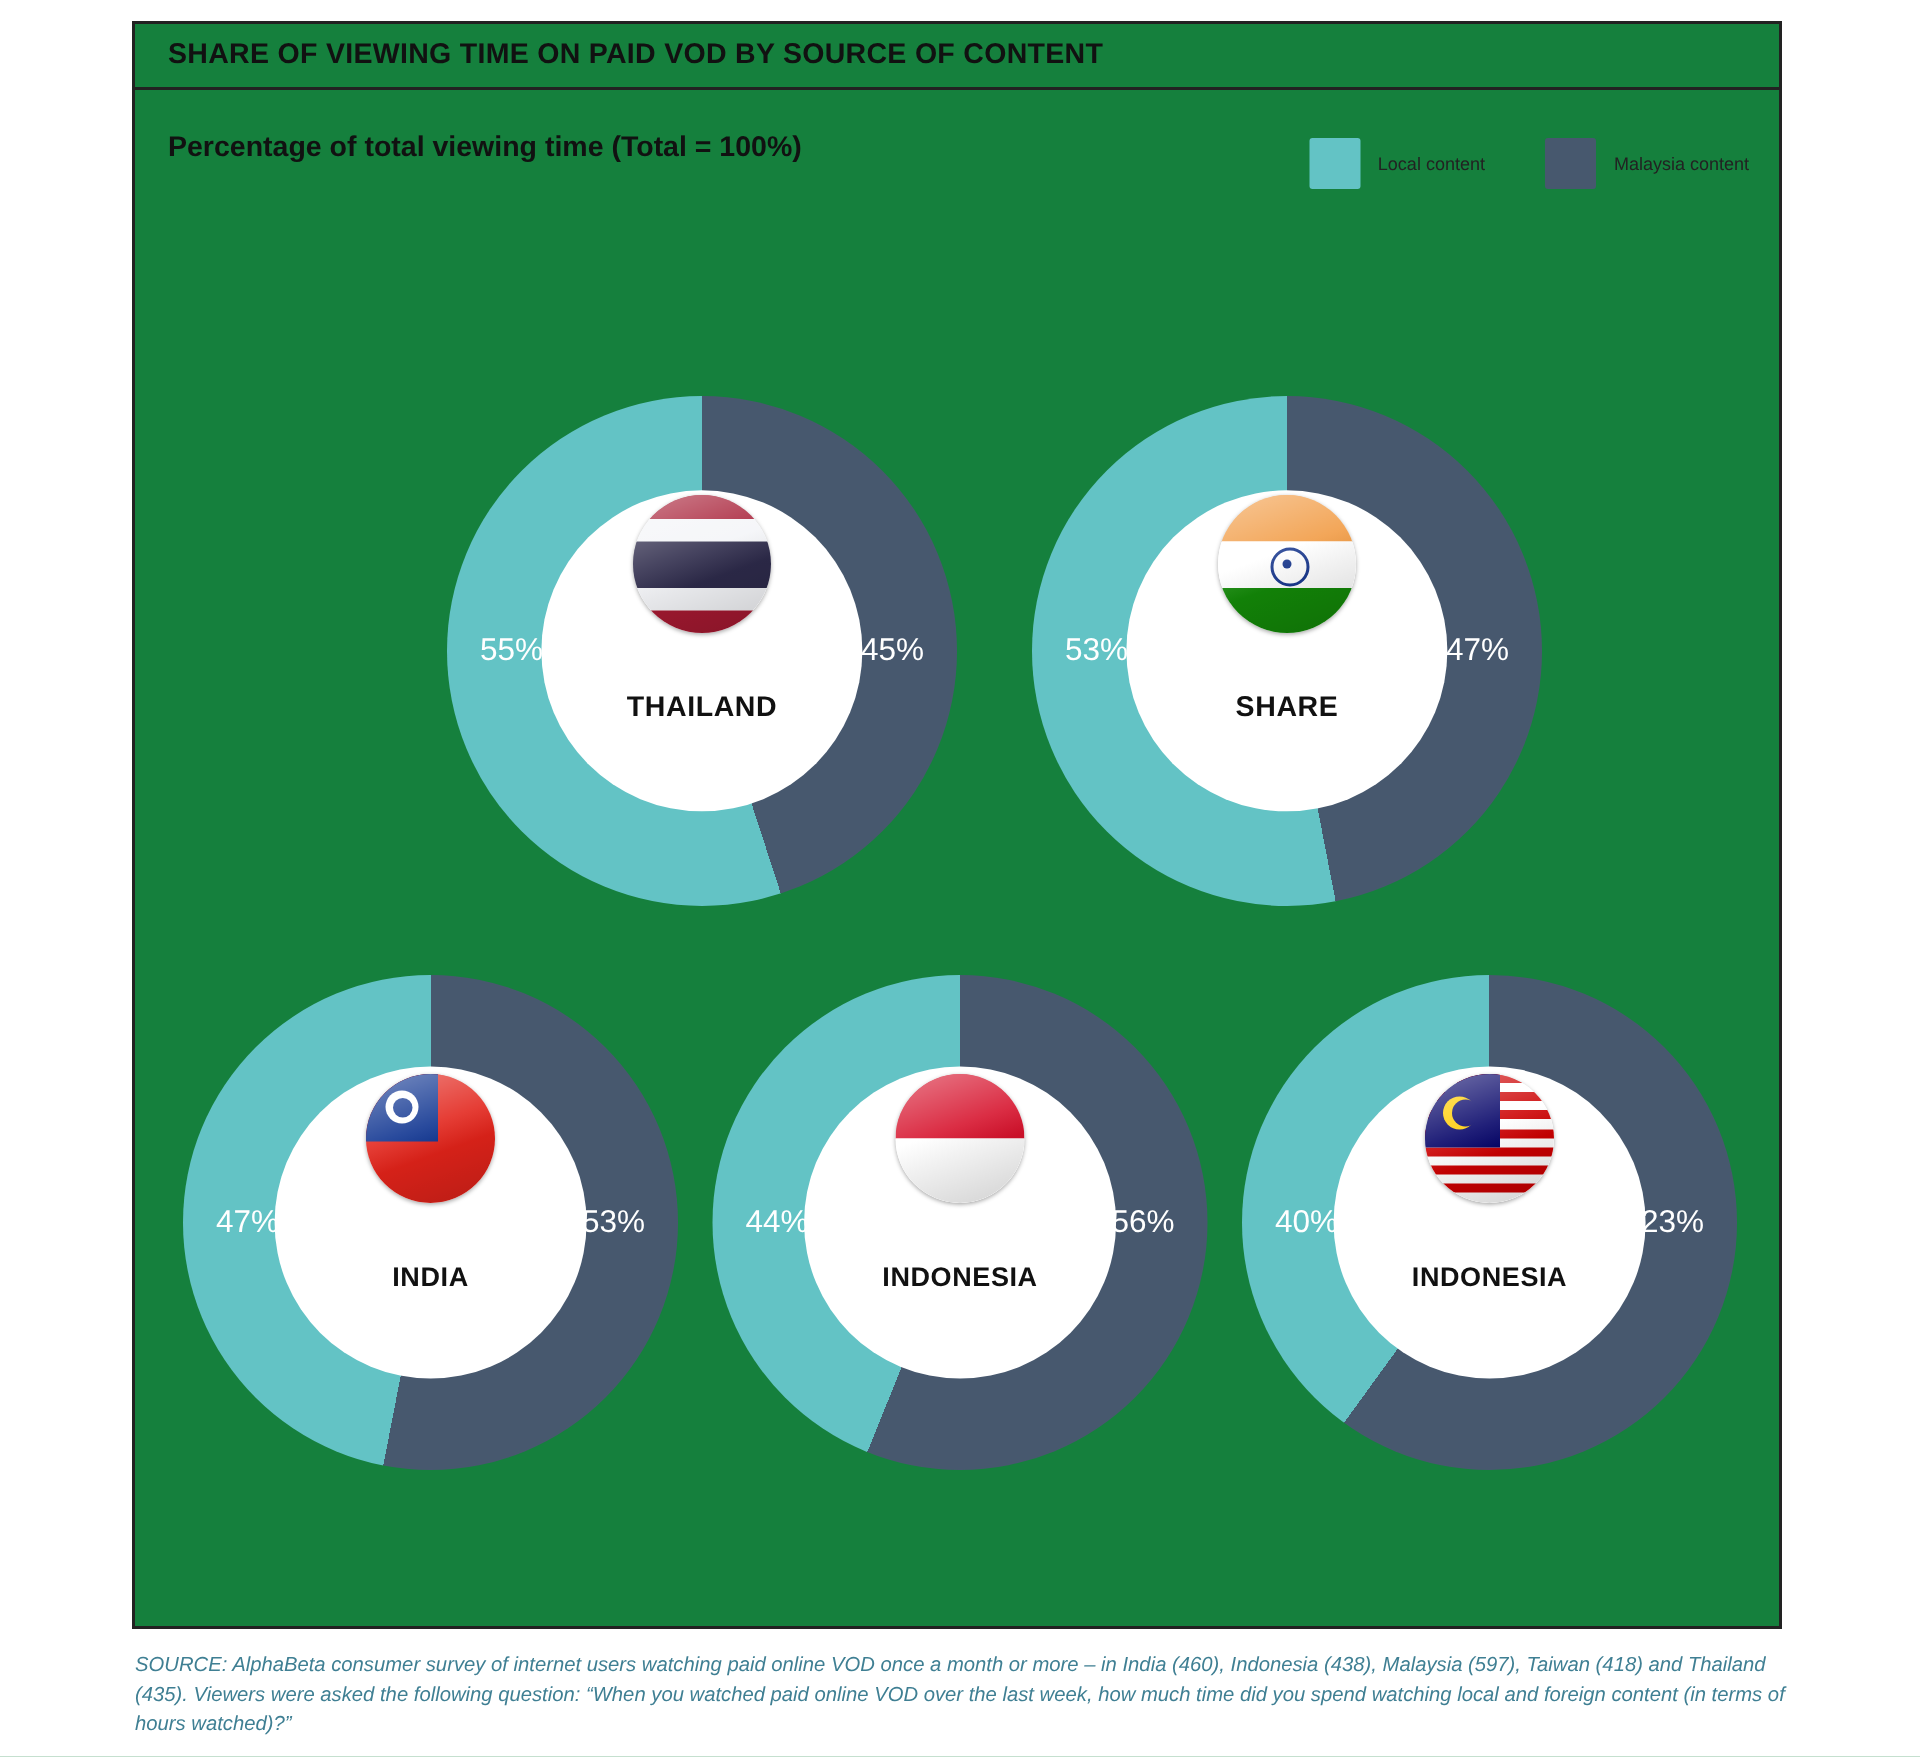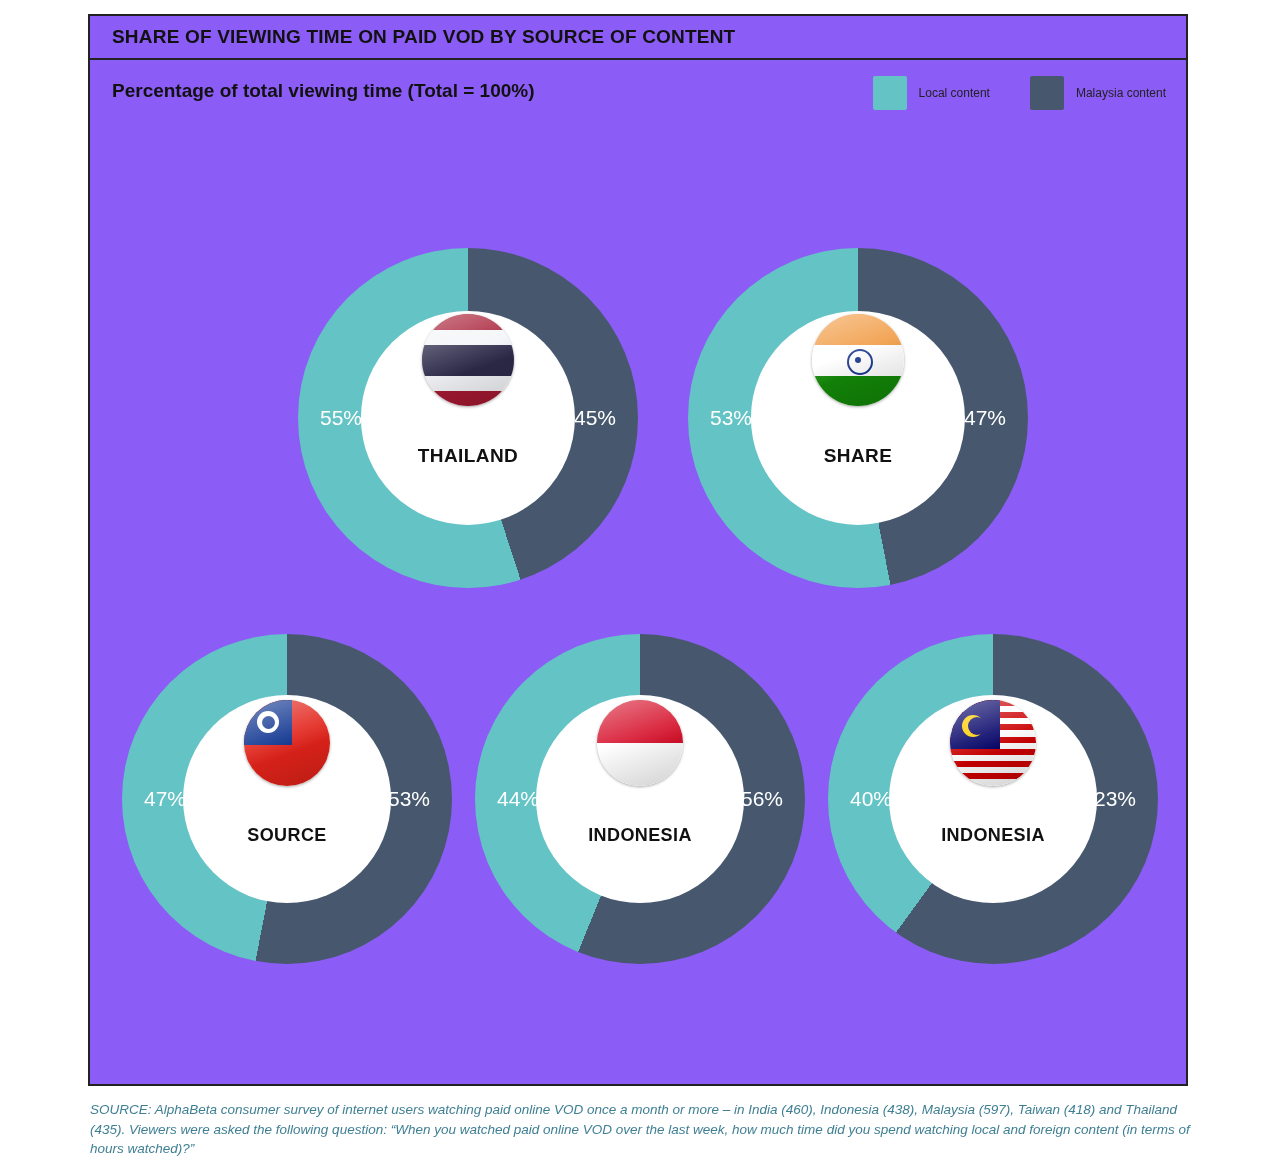--- a/index.html
+++ b/index.html
@@ -22,21 +22,21 @@
   }
 
   .chart-frame {
     position: absolute;
     left: 88px;
     top: 14px;
     width: 1100px;
     height: 1072px;
     border: 2px solid #222222;
     box-sizing: border-box;
-    background: #8b5cf6;
+    background: #15803d;
   }
 
   .title-bar {
     height: 44px;
     border-bottom: 2px solid #222222;
     display: flex;
     align-items: center;
     padding-left: 22px;
     box-sizing: border-box;
   }
@@ -44,23 +44,23 @@
     font-size: 19px;
     font-weight: bold;
     letter-spacing: 0.2px;
     color: #111111;
   }
 
   .subhead-row {
     position: relative;
     height: 62px;
     display: flex;
-    align-items: center;
     padding: 12px 22px;
     box-sizing: border-box;
+    margin-top: 16px;
   }
   .subhead-text {
     font-size: 19px;
     font-weight: bold;
     color: #111111;
   }
 
   .legend {
     position: absolute;
     right: 20px;
@@ -247,21 +247,21 @@
         <div class="donut-ring" style="background: conic-gradient(#47586e 0deg 191deg, #63c3c5 191deg 360deg);"></div>
         <div class="donut-hole"></div>
         <div class="flag">
           <div class="flag-inner" style="background:#E2231A;">
             <div style="position:absolute; left:0; top:0; width:56%; height:52%; background:#0B318F;"></div>
             <div style="position:absolute; left:28%; top:26%; width:22px; height:22px; margin-left:-11px; margin-top:-11px; background:#FFFFFF; border-radius:50%;"></div>
             <div style="position:absolute; left:28%; top:26%; width:13px; height:13px; margin-left:-6.5px; margin-top:-6.5px; background:#0B318F; border-radius:50%;"></div>
           </div>
           <div class="flag-gloss"></div>
         </div>
-        <div class="country-label">SOURCE</div>
+        <div class="country-label">INDIA</div>
         <div class="pct left">47%</div>
         <div class="pct right">53%</div>
       </div>
 
       <div class="donut row2" style="left:385px; top:512px;">
         <div class="donut-ring" style="background: conic-gradient(#47586e 0deg 202deg, #63c3c5 202deg 360deg);"></div>
         <div class="donut-hole"></div>
         <div class="flag">
           <div class="flag-inner">
             <div class="stripe" style="top:0; height:50%; background:#D6112B;"></div>

